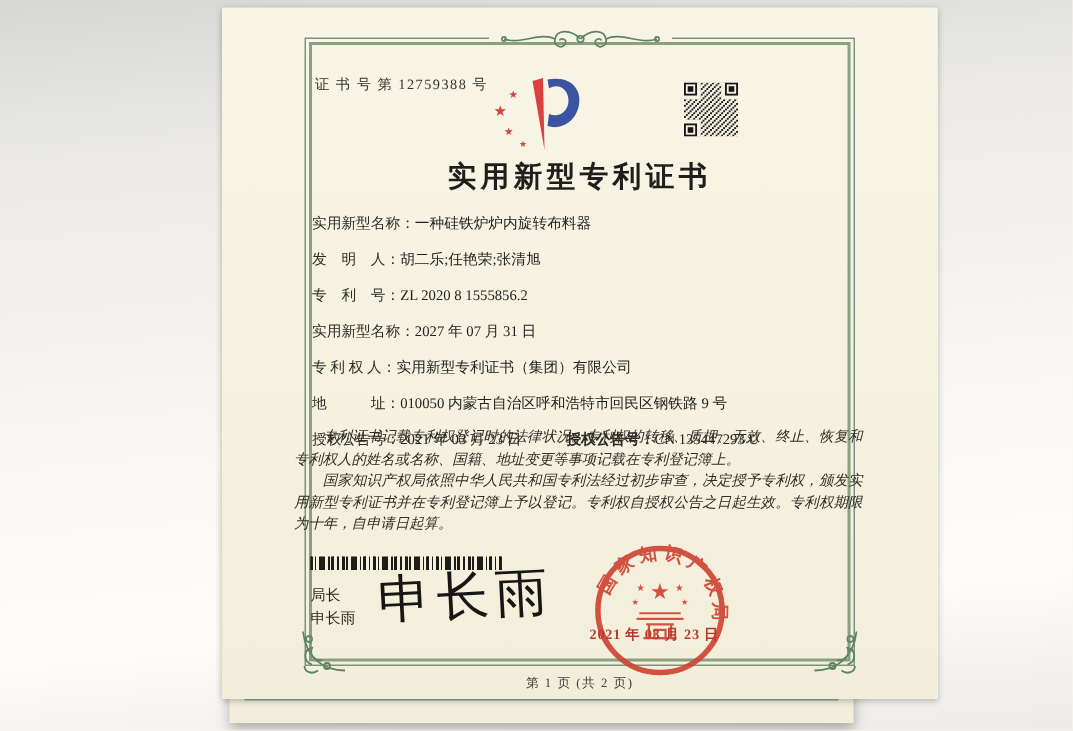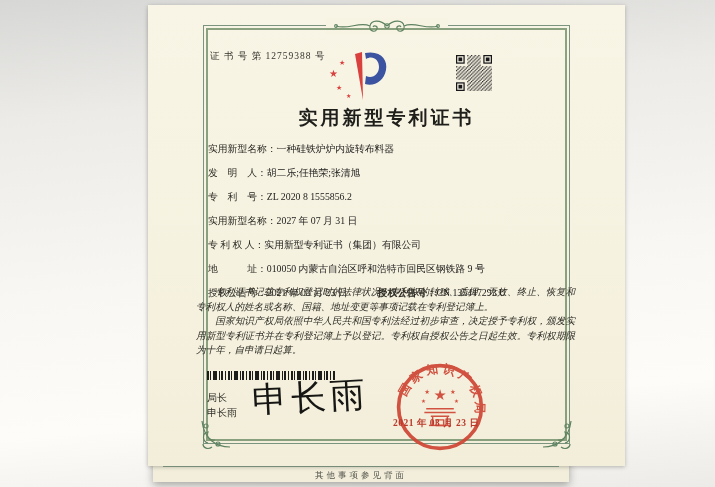--- a/index.html
+++ b/index.html
@@ -89,21 +89,20 @@
     font-size:8.5px;color:#3c3c34;letter-spacing:1px;
   }
 </style>
 </head>
 <body>
 
 <div class="scene">
 
   <div class="sheet-back">
     <div class="back-frame-line"></div>
-    <div class="back-note">其他事项参见背面</div>
   </div>
 
   <div class="paper">
 
     <div class="frame">
       <span class="orn orn-top">
         <svg width="110" height="16" viewBox="0 0 110 16">
           <g fill="none" stroke="#5d8260" stroke-width="1.1">
             <path d="M55,8 C48,1 39,2 38,8 C37,13 43,15 45,11 C46,8 42,7 41,9"></path>
             <path d="M55,8 C62,1 71,2 72,8 C73,13 67,15 65,11 C64,8 68,7 69,9"></path>
@@ -240,15 +239,16 @@
       </g>
       <g stroke="#cf4534" fill="none" stroke-width="1.6">
         <path d="M35 52 H65 M33 56 H67"></path>
         <path d="M40 60 H60 M42 60 V70 M58 60 V70 M46 64 H54 V70 H46 Z"></path>
         <path d="M38 70 H62"></path>
       </g>
     </svg>
 
     <div class="seal-date">2021 年 03 月 23 日</div>
 
+    <div class="page-footer">第 1 页 (共 2 页)</div>
 
   </div>
 </div>
 
 </body></html>

